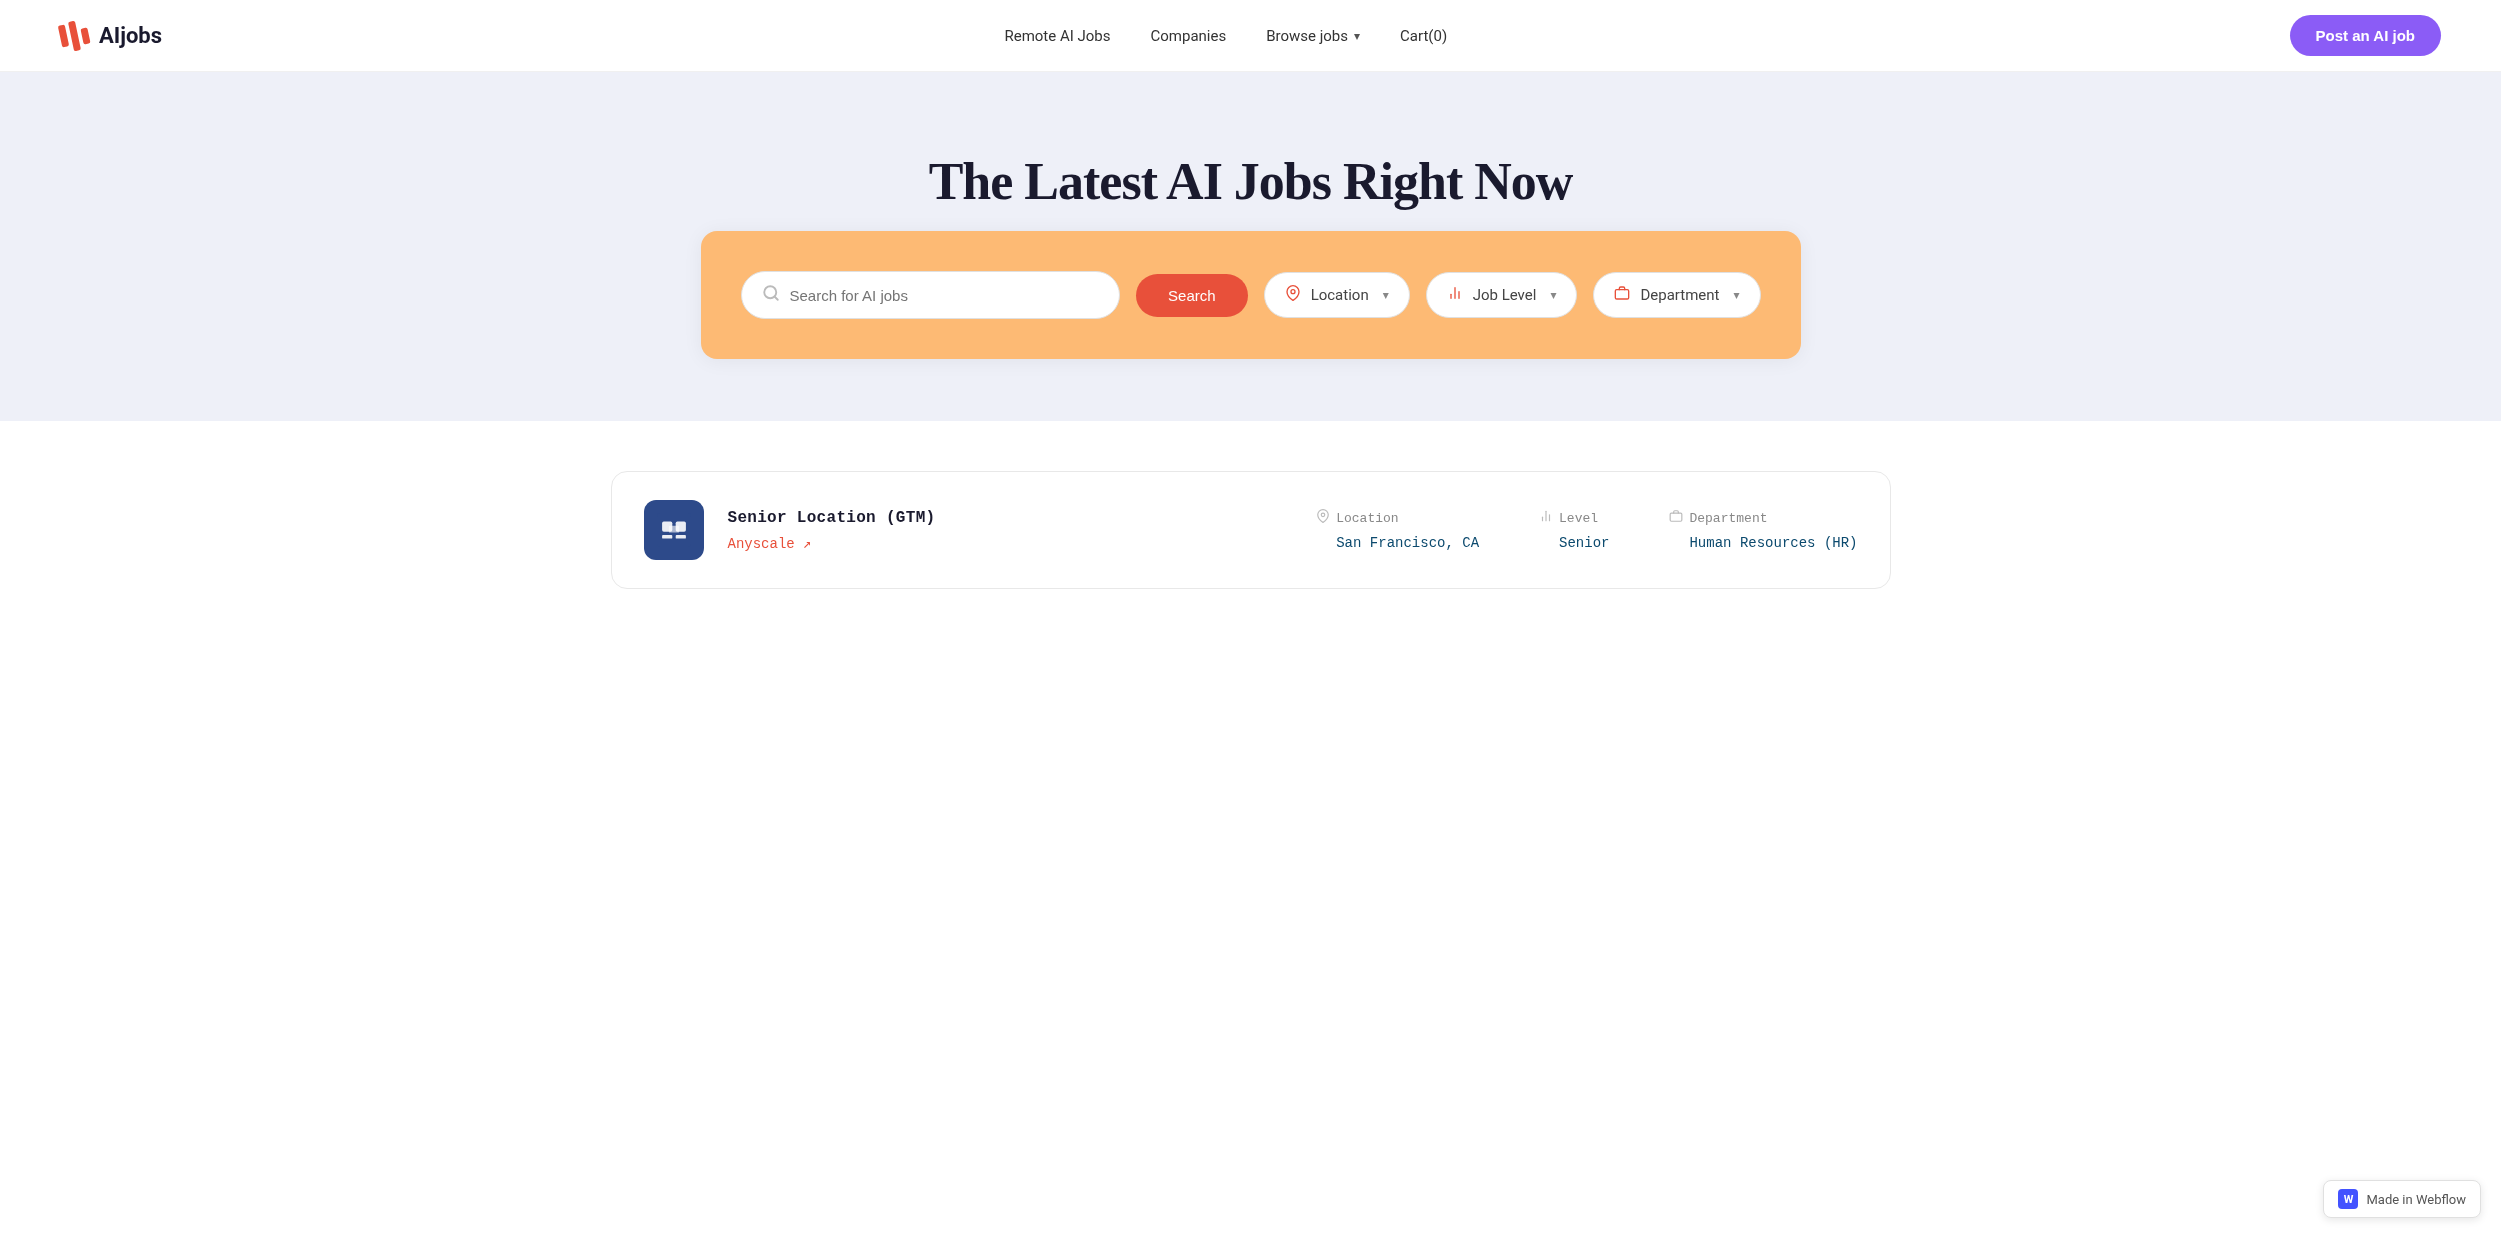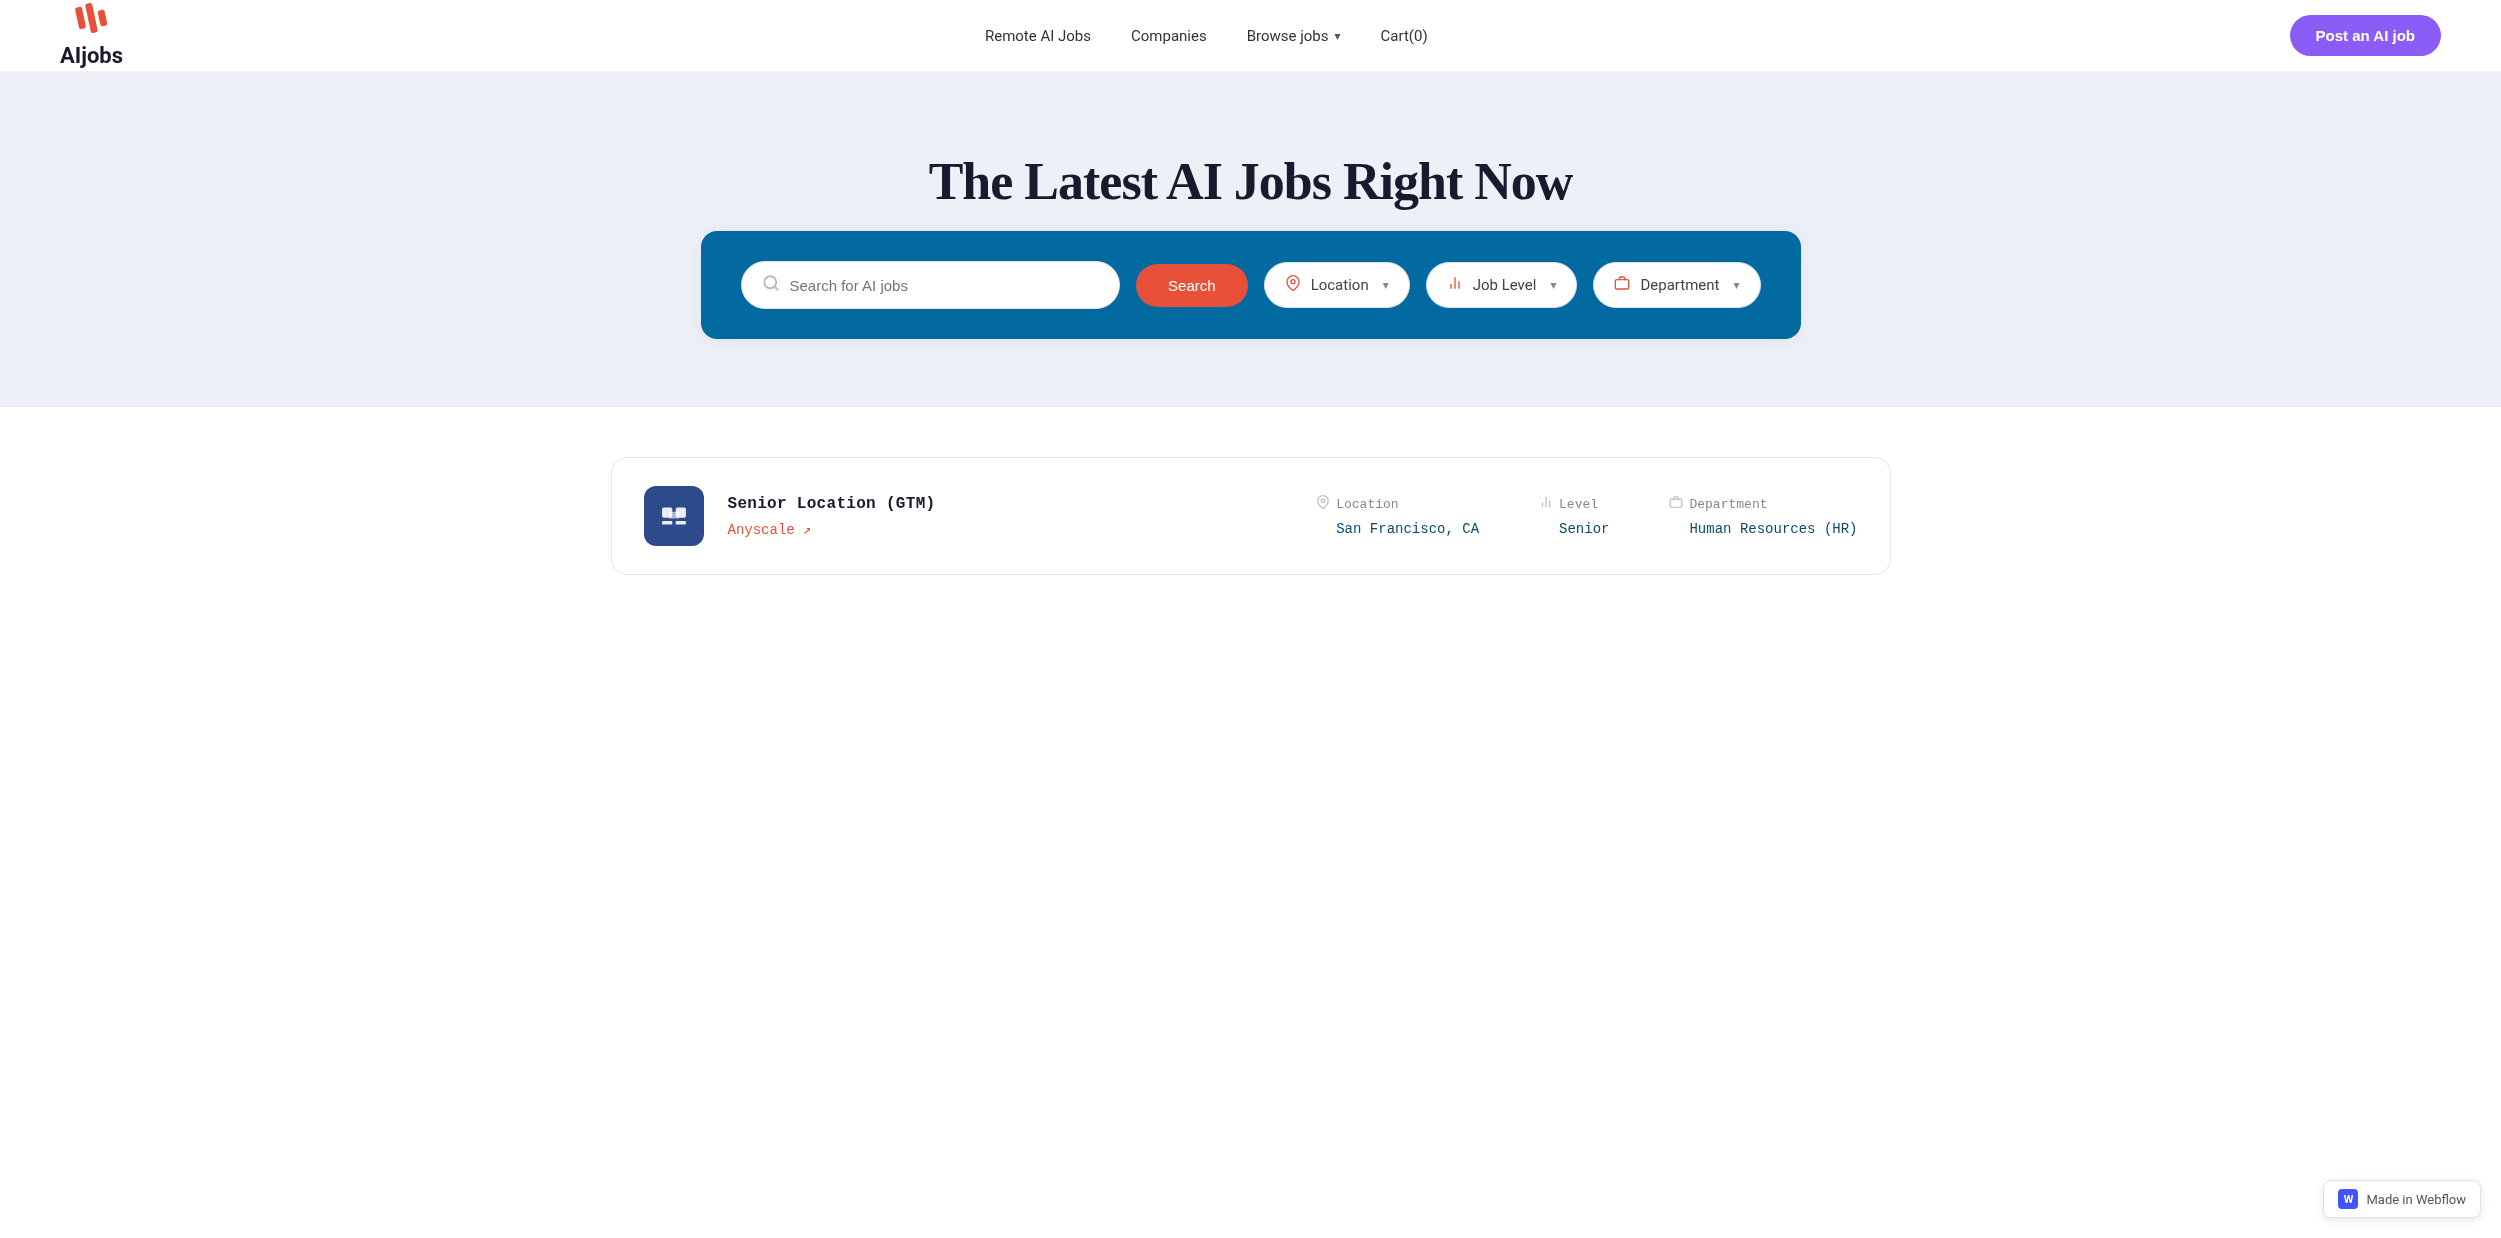--- a/index.html
+++ b/index.html
@@ -20,21 +20,20 @@
       height: 72px;
       background: #fff;
       border-bottom: 1px solid #f0f0f0;
     }
 
     .nav-logo {
       display: flex;
       align-items: center;
       gap: 10px;
       text-decoration: none;
-      flex-direction: column;
     }
 
     .logo-icon {
       display: flex;
       align-items: center;
       gap: 2px;
     }
 
     .logo-icon .bar {
       width: 7px;
@@ -106,25 +105,25 @@
     .hero p {
       font-size: 16px;
       color: #666;
       line-height: 1.7;
       max-width: 480px;
       margin: 0 auto 50px;
     }
 
     
     .search-container {
-      background: #0369a1;
+      background: #fdba74;
       border-radius: 16px;
-      padding: 30px 40px;
+      padding: 40px 40px;
       max-width: 1100px;
-      margin: 8px auto;
+      margin: 2px auto;
       box-shadow: 0 2px 20px rgba(0,0,0,0.06);
     }
 
     .search-bar {
       display: flex;
       align-items: center;
       gap: 16px;
     }
 
     .search-input-wrap {

